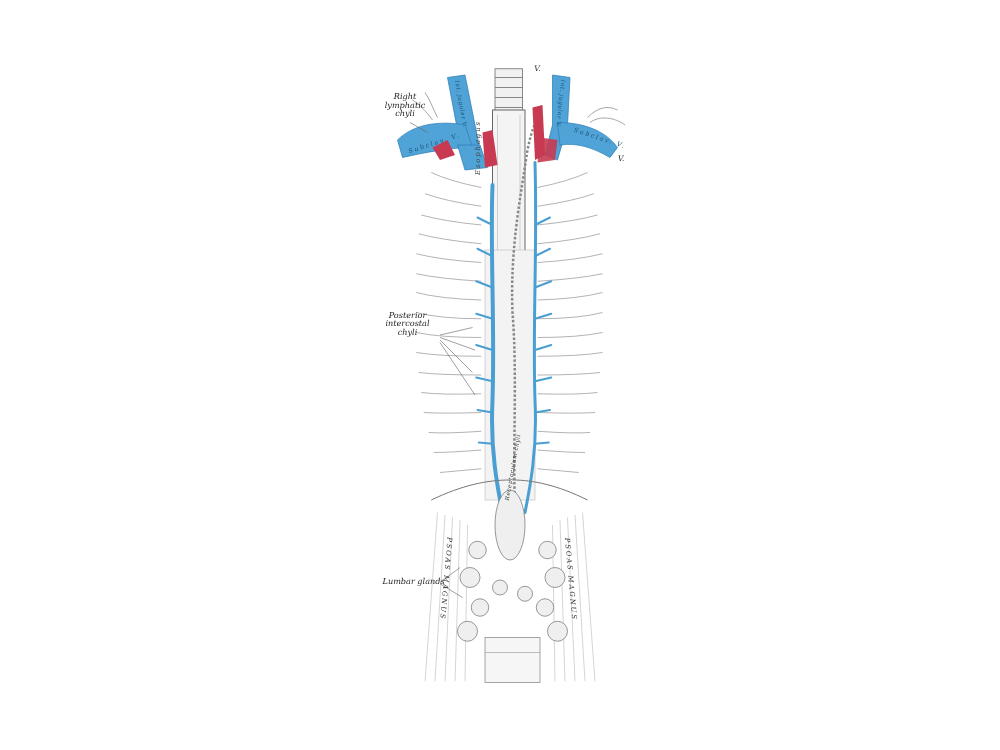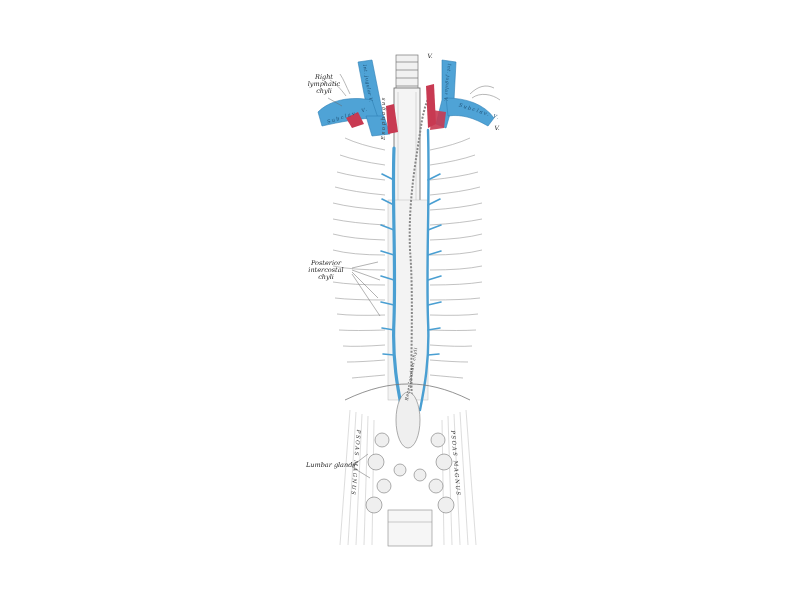--- a/index.html
+++ b/index.html
@@ -166,21 +166,21 @@
     </g>
   </svg>
 
   
   <div class="label" style="left:296px;top:74px;width:56px;">
     <div>Right</div>
     <div>lymphatic</div>
     <div>chyli</div>
   </div>
 
-  <div class="label" style="left:302px;top:260px;width:48px;">
+  <div class="label" style="left:302px;top:249px;width:48px;">
     <div>Posterior</div>
     <div>intercostal</div>
     <div>chyli</div>
   </div>
 
   <div class="label" style="left:306px;top:462px;width:48px;white-space:nowrap;">Lumbar glands</div>
 
   <div class="vlabel" style="left:380px;top:140px;transform:rotate(-90deg);transform-origin:left top;color:#444;">Esophagus</div>
 
   <div class="vlabel" style="left:326px;top:112px;transform:rotate(-18deg);color:#1d4f74;font-size:5px;">Subclav. V.</div>

